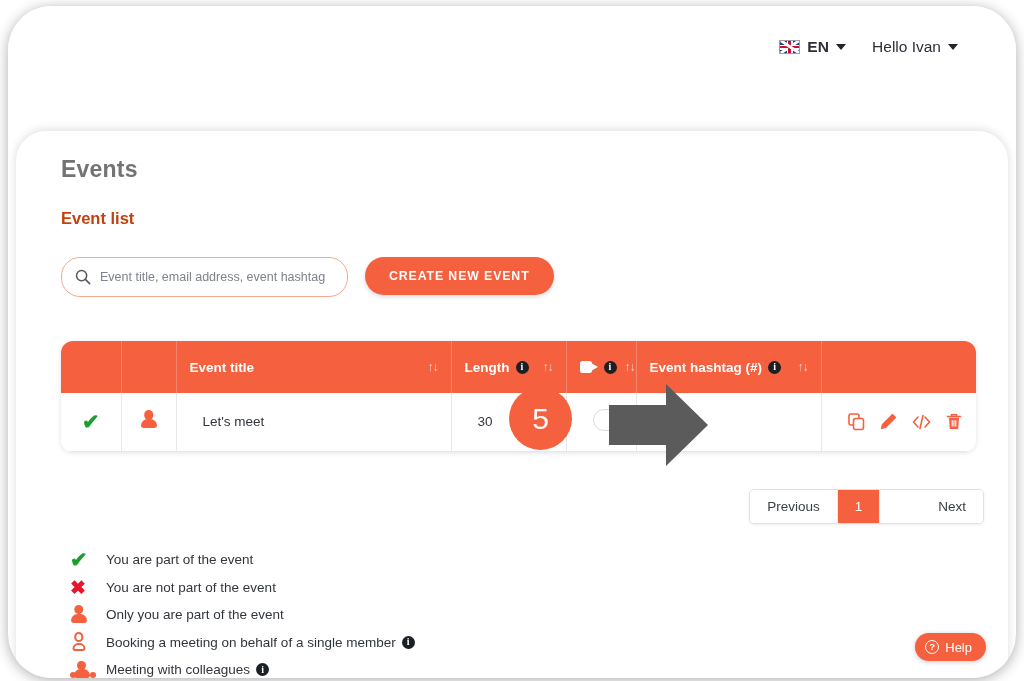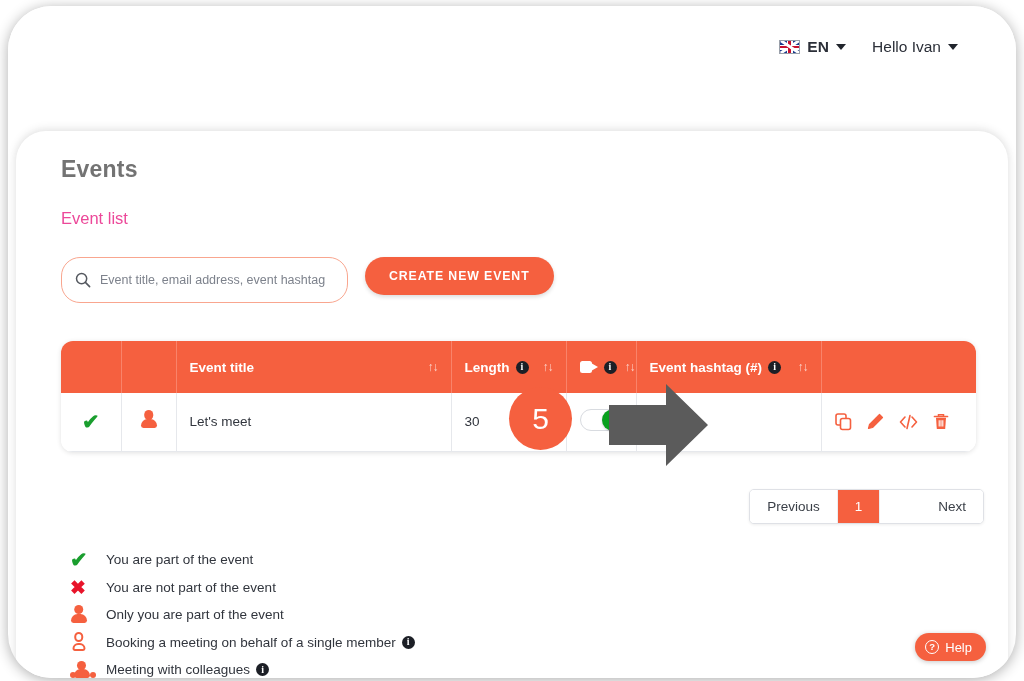--- a/index.html
+++ b/index.html
@@ -102,28 +102,29 @@
     left: 45px; top: 25px;
     font-size: 23px;
     font-weight: bold;
     color: #737373;
     letter-spacing: .2px;
   }
   #section-title {
     position: absolute;
     left: 45px; top: 78px;
     font-size: 16.5px;
-    color: #ec4899;
+    color: #c2410c;
+    font-weight: bold;
   }
 
   
   #search-box {
     position: absolute;
     left: 45px; top: 126px;
-    width: 287px; height: 46px;
+    width: 287px; height: 40px;
     border: 1.4px solid #f9a68f;
     border-radius: 19px;
     display: flex;
     align-items: center;
     padding-left: 13px;
     gap: 9px;
     background: #ffffff;
   }
   #search-box input {
     border: none;
@@ -211,21 +212,21 @@
     border-top: 4px solid transparent;
     border-bottom: 4px solid transparent;
     border-left: 7px solid #ffffff;
   }
 
   tbody td {
     background: #ffffff;
     height: 58px;
     font-size: 13.5px;
     color: #31353d;
-    padding: 0 13px;
+    padding: 0 26px;
     border-right: 1px solid #e6e8ec;
     border-bottom: 1px solid #e6e8ec;
     vertical-align: middle;
   }
   tbody td:last-child { border-right: none; }
 
   .col-check { width: 60px; text-align: center !important; padding: 0 !important; }
   .col-person { width: 55px; text-align: center !important; padding: 0 !important; }
   .col-title { width: 275px; }
   .col-length { width: 115px; }

